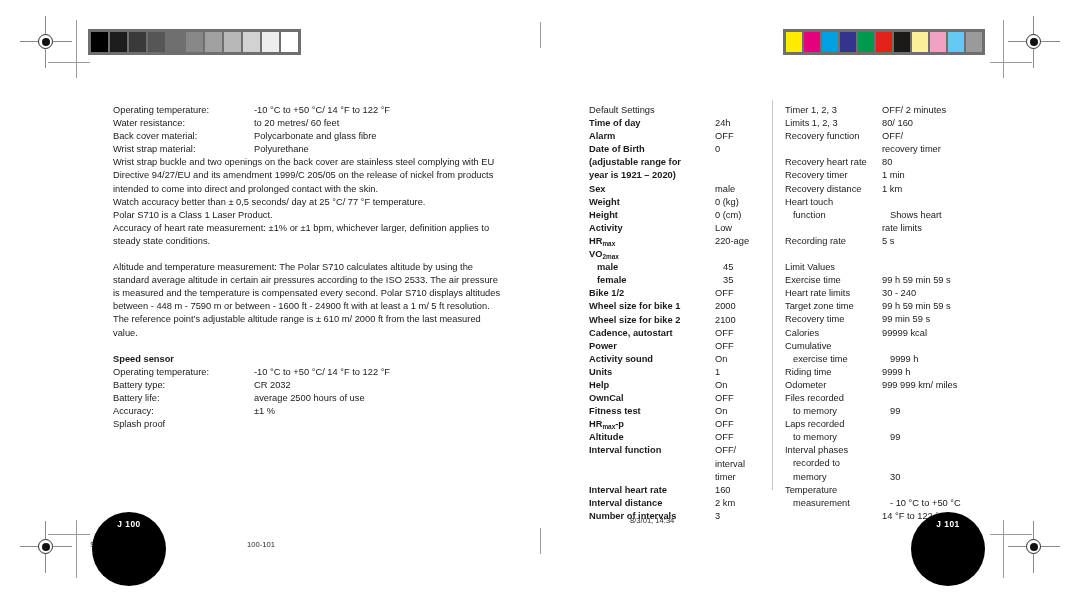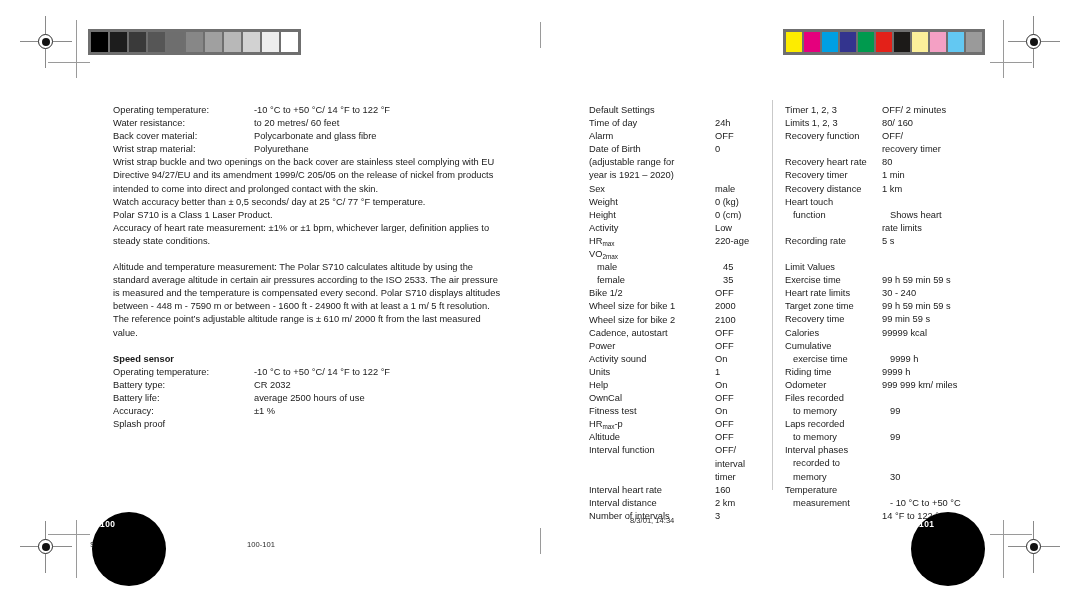--- a/index.html
+++ b/index.html
@@ -34,37 +34,37 @@
 
   .speclist{display:block;}
   .specrow{display:flex;}
   .specrow .k{width:141px;flex:0 0 141px;}
   .specrow .v{flex:1 1 auto;}
 
   .para{margin:0;max-width:390px;}
 
   
   .kvrow{display:flex;}
-  .kv-mid .k{width:126px;flex:0 0 126px;}
+  .kv-mid .k{width:126px;flex:0 0 126px;font-weight:bold;}
   .kv-mid .v{flex:1 1 auto;}
   .kv-right .k{width:97px;flex:0 0 97px;}
   .kv-right .v{flex:1 1 auto;}
   .indent1{padding-left:8px;}
   .hdr{font-weight:normal;}
 
   sub{font-size:6.4px;line-height:0;vertical-align:baseline;position:relative;top:2px;}
 
   
   .vrule{position:absolute;width:1px;background:#c9c9c9;}
 
   
   .footer{position:absolute;font-size:7.6px;color:#2a2a2a;white-space:nowrap;}
 
   .blackdot{position:absolute;border-radius:50%;background:#000;}
-  .blackdot span{position:absolute;left:0;right:0;top:7px;text-align:left;
+  .blackdot span{position:absolute;left:0;right:0;top:7px;text-align:center;
                  color:#fff;font-size:8.4px;font-weight:bold;letter-spacing:.5px;}
 </style>
 </head>
 <body>
 
 <div class="page">
 
   <div class="cropL" style="left:76px;top:20px;height:58px;"></div>
   <div class="cropL" style="left:76px;top:520px;height:58px;"></div>
   <div class="cropL" style="left:1003px;top:20px;height:58px;"></div>

